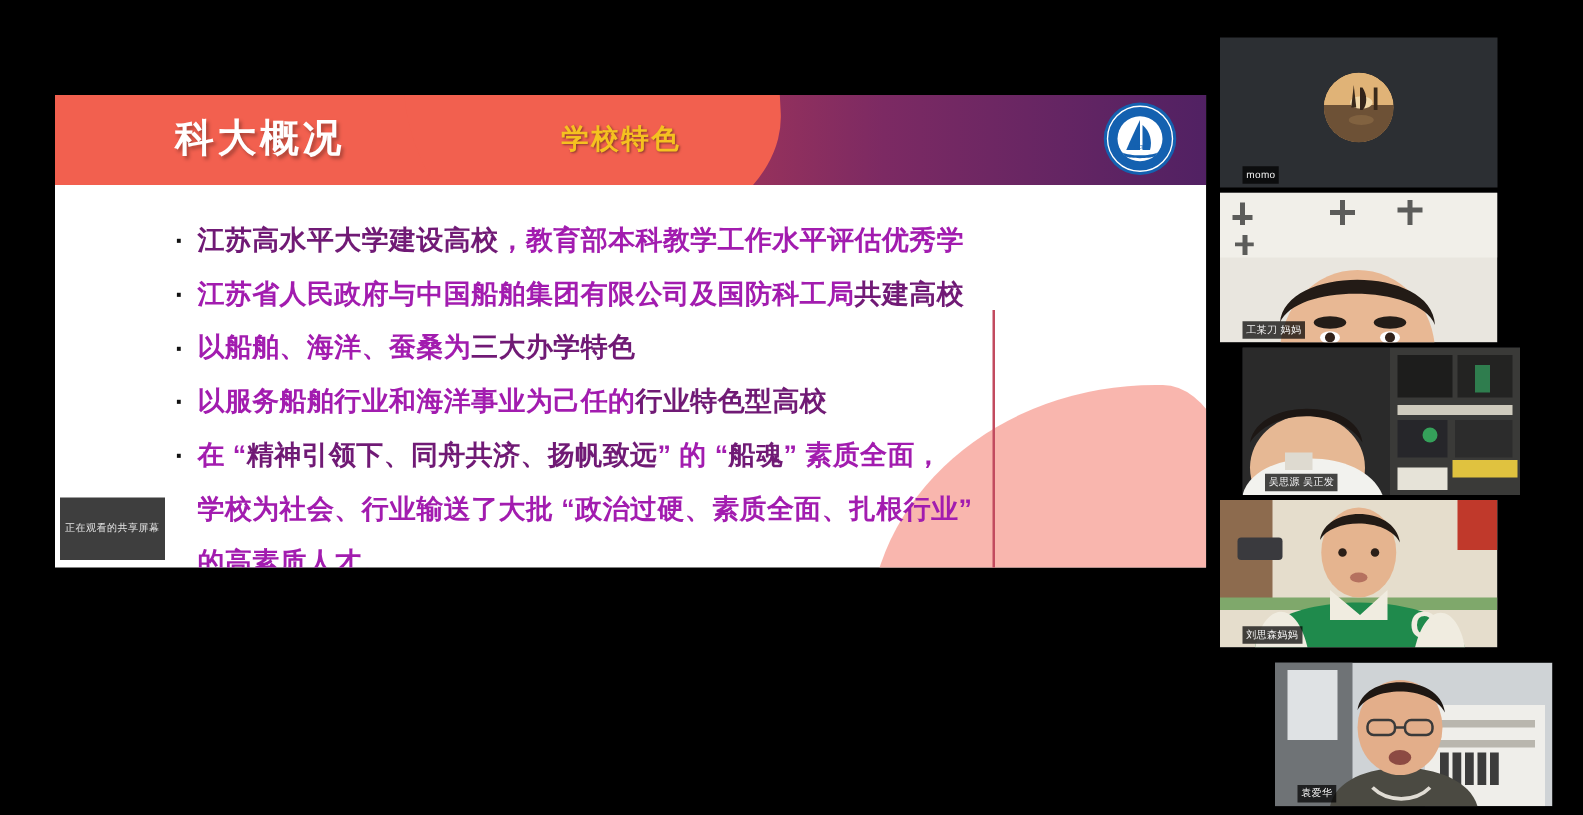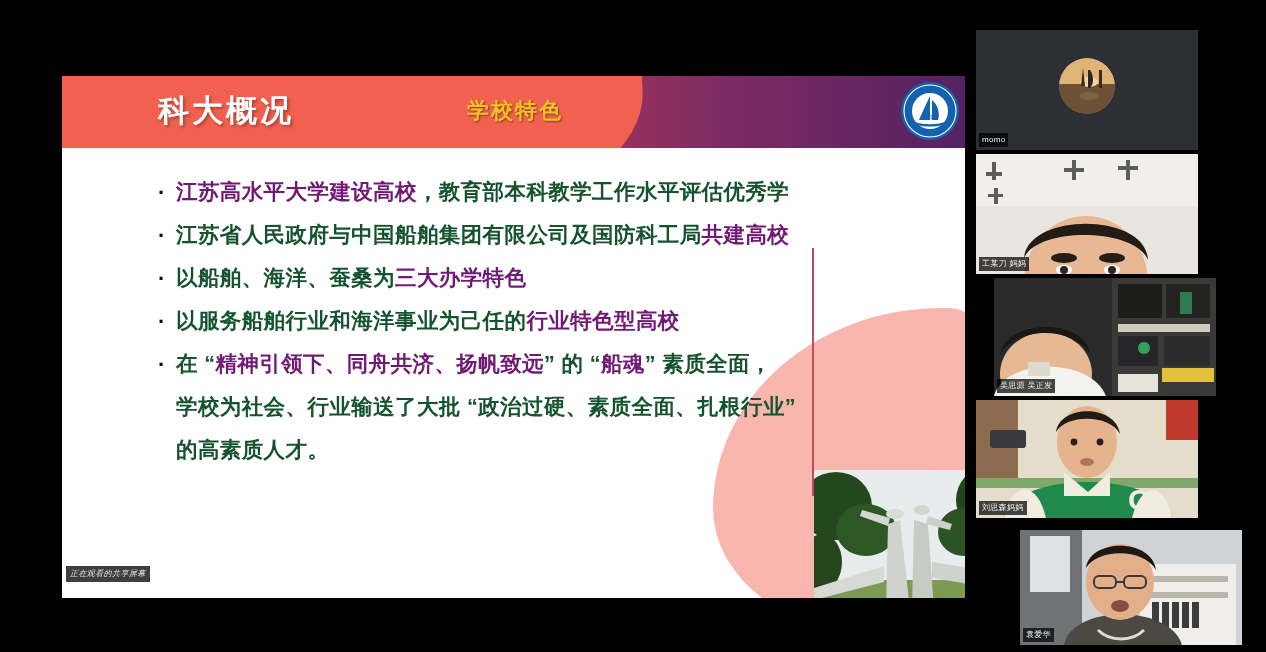--- a/index.html
+++ b/index.html
@@ -7,22 +7,22 @@
     width:1266px; height:652px;
     background:#000; overflow:hidden;
     font-family:"Liberation Sans", sans-serif;
   }
   #app { position:relative; width:1266px; height:652px; background:#000; }
 
   
   #share-stage { position:absolute; left:0; top:0; width:965px; height:652px; background:#000; }
   #slide {
     position:absolute; left:44px; top:76px;
-    width:921px; height:522px;
-    background:#ffffff; overflow:hidden;margin-left:18px;
+    width:921px; height:378px;
+    background:#ffffff; overflow:hidden;
   }
 
   
   .slide-header {
     position:absolute; left:0; top:0; width:100%; height:72px;
     background:linear-gradient(90deg,#f2604f 0%, #ec5a4c 22%, #bb3c52 45%, #7c2a63 72%, #512163 100%);
     overflow:hidden;
   }
   .hdr-wave {
     position:absolute; left:282px; top:-40px; width:300px; height:170px;
@@ -88,42 +88,41 @@
     flex:0 0 auto; width:18px;
     font-size:22px; line-height:41px; color:#111; font-weight:bold;
     text-align:left;
   }
   .bullet-text {
     flex:1 1 auto;
     font-size:21.5px; line-height:41px; font-weight:bold; color:#111;
     letter-spacing:.4px;
   }
   .bullet-text .hl { color:#701a75; }
-  .bullet-text .q { color:#14532d; }
+  .bullet-text .q { color:#a21caf; }
 
   .watermark {
-    position:absolute; left:4px; bottom:16px;
+    position:absolute; left:4px; bottom:6px;
     background:rgba(20,20,20,.82); color:#e4e4e4;
-    font-size:8px; line-height:12px; padding:2px 4px;
+    font-size:8px; line-height:12px; padding:19px 4px;
     letter-spacing:.4px; white-space:nowrap;
     filter:blur(.2px);
-    font-style:italic;
   }
 
   
   #filmstrip {
     position:absolute; right:0; top:0; width:301px; height:652px;
     background:#000;
   }
   .tile {
     position:absolute; left:11px; width:222px;
     background:#2c2f33; overflow:hidden;
   }
   .tile-name {
-    position:absolute; left:3px; bottom:3px;
+    position:absolute; left:18px; bottom:3px;
     background:rgba(0,0,0,.72); color:#f2f2f2;
     font-size:8px; line-height:12px; padding:1px 3px;
     white-space:nowrap; letter-spacing:.3px;
     filter:blur(.25px);
   }
   .avatar-circle {
     position:absolute; left:50%; top:50%;
     width:56px; height:56px; margin:-32px 0 0 -28px;
     border-radius:50%; overflow:hidden;
   }

